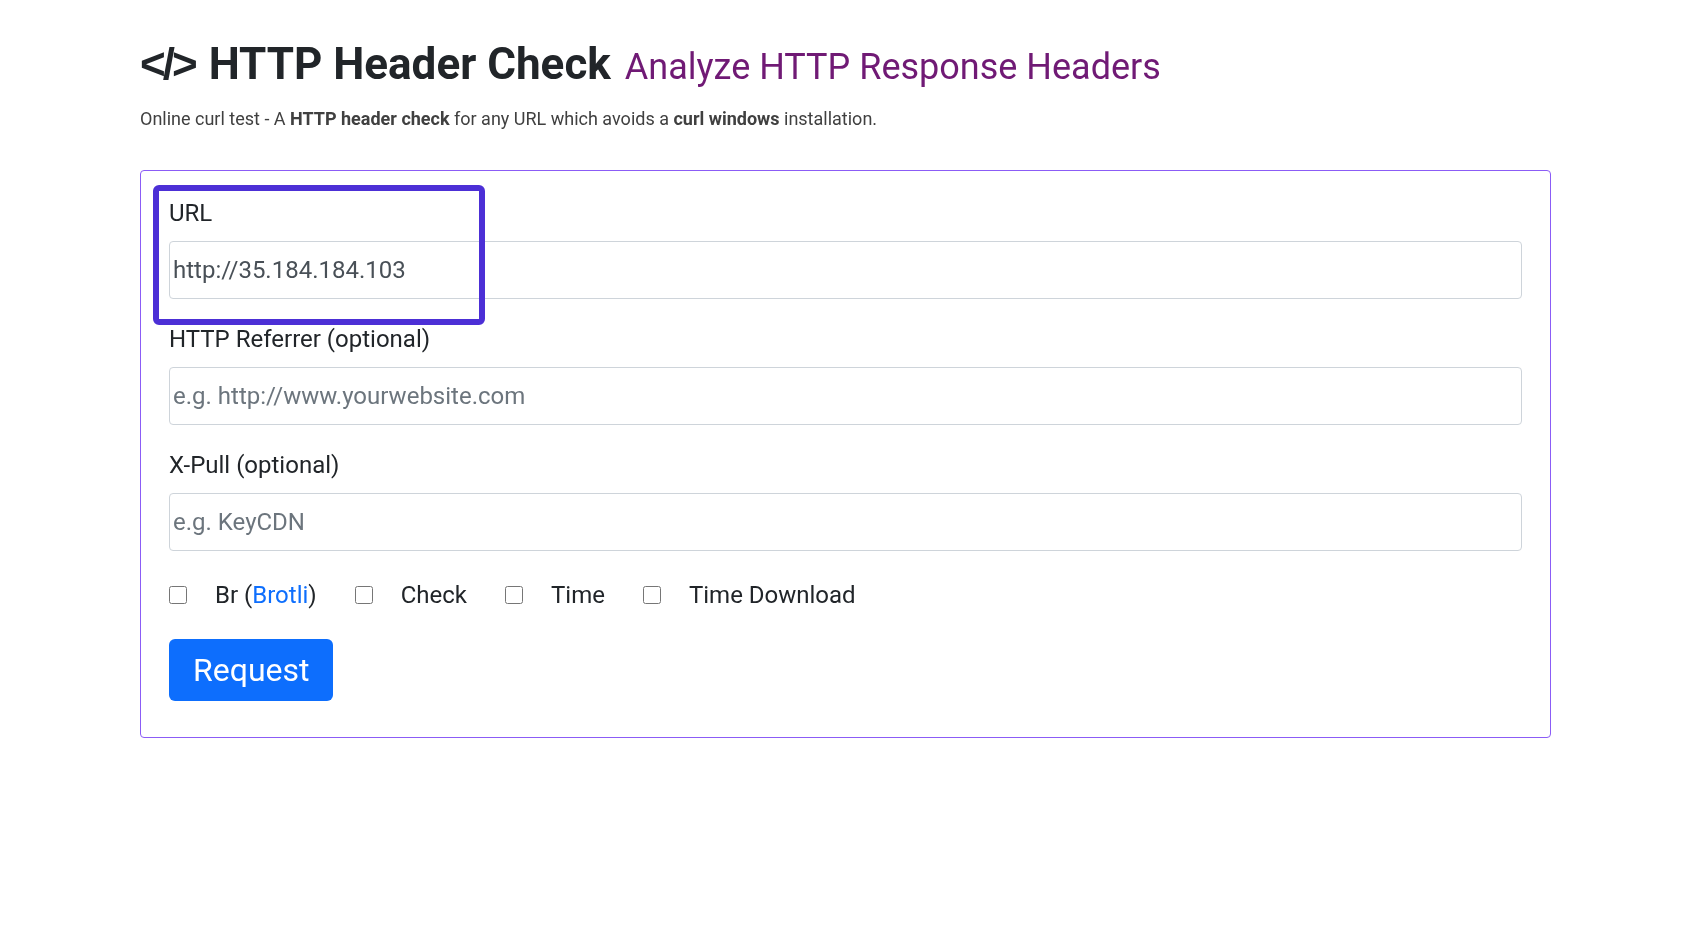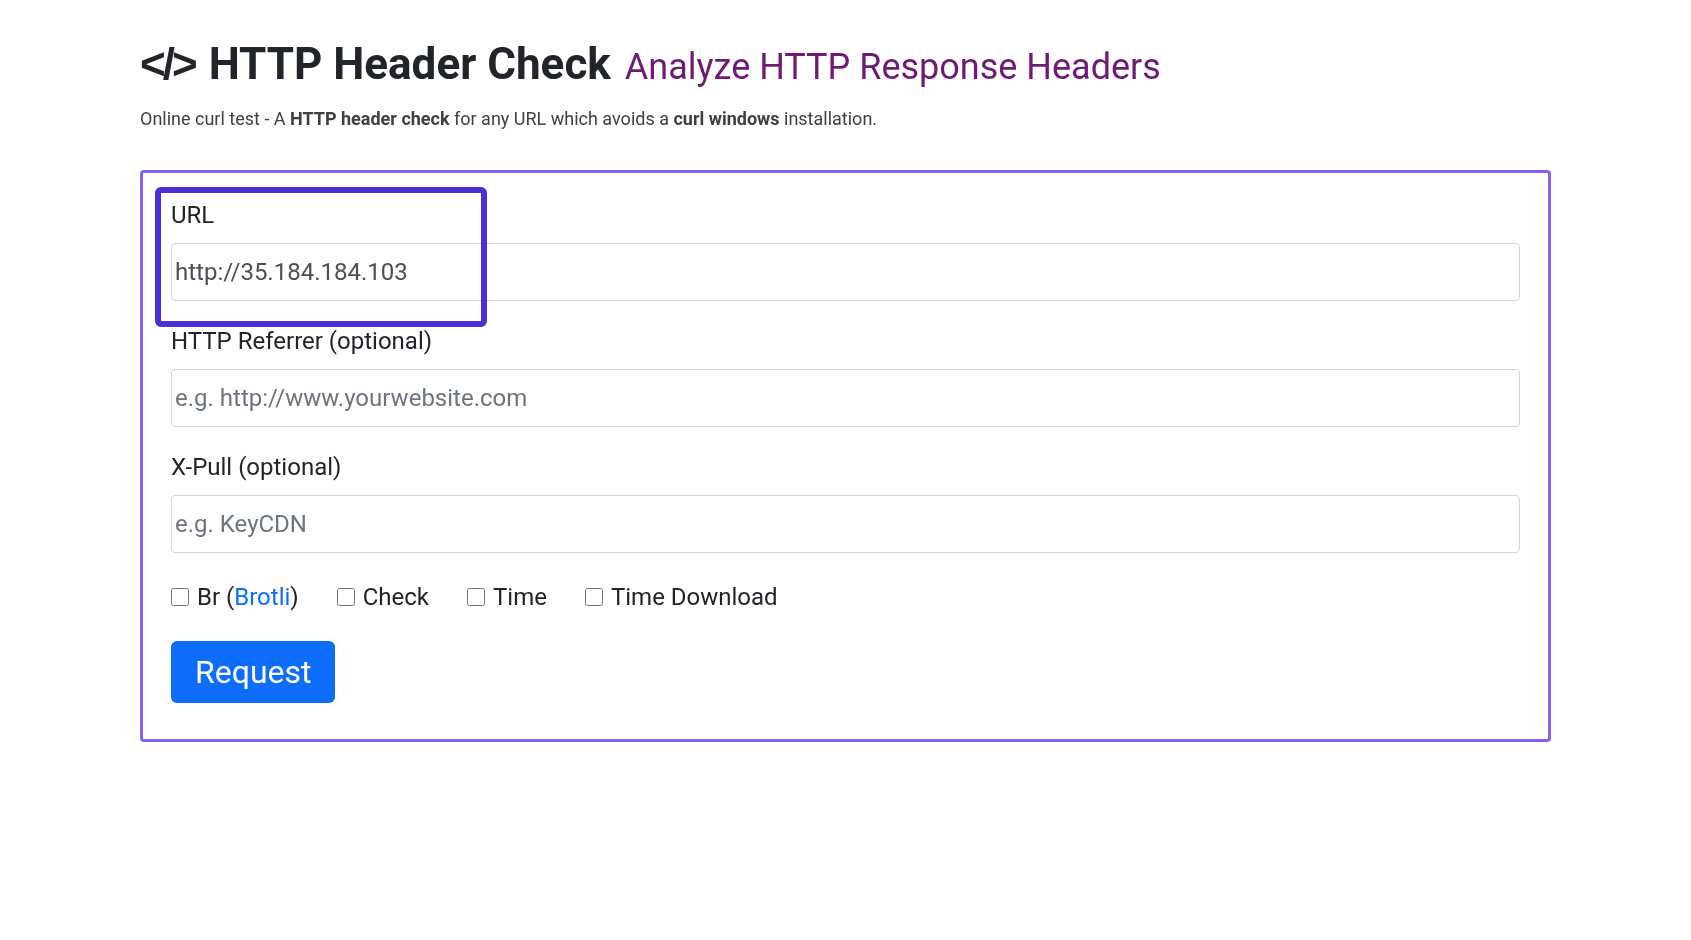--- a/index.html
+++ b/index.html
@@ -37,21 +37,21 @@
       line-height: 1.1;
     }
     .description {
       font-size: 18px;
       color: #404040;
       margin-bottom: 38px;
       line-height: 1.4;
     }
     .description .bold { font-weight: 700; }
     .card {
-      border: 3px solid #8b5cf6;
+      border: 1px solid #8b5cf6;
       border-radius: 4px;
       padding: 28px 28px 36px 28px;
       position: relative;
     }
     .form-group { margin-bottom: 26px; }
     .form-group:last-of-type { margin-bottom: 0; }
     label.field-label {
       display: block;
       font-size: 24px;
       color: #212529;
@@ -83,21 +83,21 @@
     .check-row {
       display: flex;
       gap: 38px;
       align-items: center;
       margin: 30px 0 30px 0;
       flex-wrap: wrap;
     }
     .check-item {
       display: inline-flex;
       align-items: center;
-      gap: 8px;
+      gap: 28px;
       font-size: 24px;
       color: #212529;
     }
     .check-item input[type="checkbox"] {
       width: 18px;
       height: 18px;
       cursor: pointer;
     }
     .check-item a { color: #0d6efd; text-decoration: none; }
     .btn {

